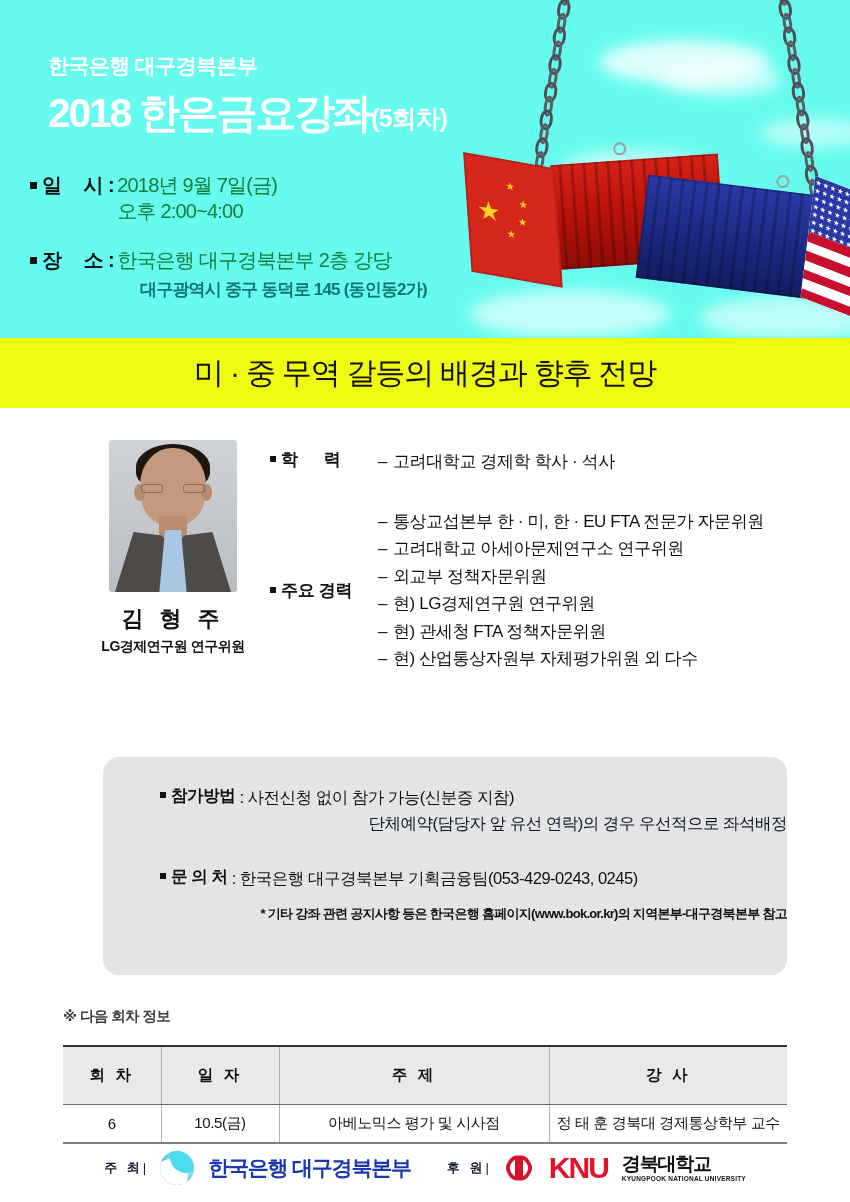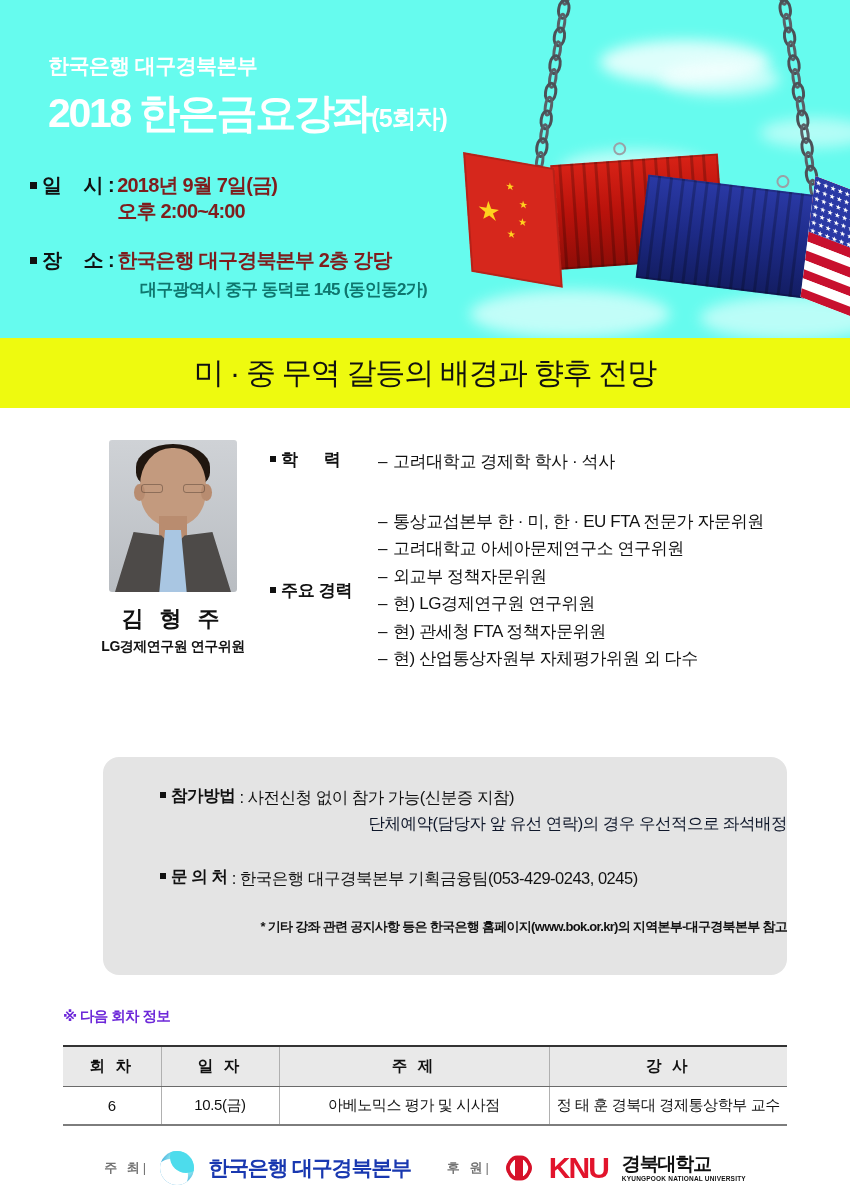--- a/index.html
+++ b/index.html
@@ -67,21 +67,21 @@
   .hero-sub{ color:#ffffff; font-size:21px; font-weight:700; letter-spacing:-.6px; }
   .hero-title{ color:#ffffff; font-size:41px; font-weight:800; letter-spacing:-2.3px; margin-top:6px; white-space:nowrap; }
   .hero-title .rnd{ font-size:25px; font-weight:700; letter-spacing:-1px; }
 
   .meta{ position:absolute; left:30px; top:172px; width:470px; }
   .mrow{ display:flex; align-items:flex-start; margin-bottom:4px; }
   .mrow.gap{ margin-top:22px; }
   .mlabel{ font-size:20px; font-weight:800; color:#111; letter-spacing:-.5px; white-space:nowrap; }
   .mlabel .sq{ display:inline-block; width:7px; height:7px; background:#111; vertical-align:3px; margin-right:5px; }
   .mlabel .sp{ display:inline-block; width:22px; }
-  .mval{ font-size:20px; font-weight:700; color:#7f1d1d; letter-spacing:-.8px; margin-left:3px; line-height:1.32; white-space:nowrap; }
+  .mval{ font-size:20px; font-weight:400; color:#15803d; letter-spacing:-.8px; margin-left:3px; line-height:1.32; white-space:nowrap; }
   .mval2{ font-size:17px; font-weight:700; color:#0f766e; letter-spacing:-.8px; margin-left:110px; margin-top:1px; white-space:nowrap; }
 
   
   .band{
     position:absolute; left:0; top:338px; width:850px; height:70px; background:#eefa0f;
     display:flex; align-items:center; justify-content:center;
   }
   .band h1{ font-size:30px; font-weight:400; letter-spacing:-1.2px; color:#111; }
 
   
@@ -122,42 +122,42 @@
     position:absolute; left:103px; top:757px; width:684px; height:218px;
     background:#e4e4e4; border-radius:16px;
   }
   .p-row{ display:flex; align-items:flex-start; }
   .p-inner{ padding:28px 0 0 57px;text-align:right; }
   .p-key{ font-size:16.5px; font-weight:800; letter-spacing:-.4px; white-space:nowrap; color:#111; }
   .p-key .sq{ display:inline-block; width:6px; height:6px; background:#111; vertical-align:3px; margin-right:5px; }
   .p-val{ font-size:16.5px; letter-spacing:-.5px; color:#111; margin-left:4px; line-height:1.55; white-space:nowrap; }
   .p-cont{ font-size:16.5px; letter-spacing:-.5px; color:#0f172a; margin-left:118px; line-height:1.55; white-space:nowrap; }
   .p-gap{ height:15px; }
-  .p-note{ font-size:13px; font-weight:700; letter-spacing:-.7px; color:#111; margin-top:26px; margin-left:4px; white-space:nowrap; }
-
-  
-  .nexthead{ position:absolute; left:63px; top:1007px; font-size:14.5px; font-weight:700; letter-spacing:-.6px; color:#6d28d9; }
+  .p-note{ font-size:13px; font-weight:700; letter-spacing:-.7px; color:#111; margin-top:13px; margin-left:4px; white-space:nowrap; }
+
+  
+  .nexthead{ position:absolute; left:63px; top:1007px; font-size:14.5px; font-weight:700; letter-spacing:-.6px; color:#404040; }
   .tbl{ position:absolute; left:63px; top:1045px; width:724px; border-collapse:collapse; }
   .tbl thead th{
     background:#e9e9e9; font-size:15.5px; font-weight:700; letter-spacing:3px; color:#111;
-    padding:9px 0; border-top:2.4px solid #333; border-bottom:1.4px solid #6a6a6a;
+    padding:18px 0; border-top:2.4px solid #333; border-bottom:1.4px solid #6a6a6a;
     border-left:1px solid #b0b0b0;
   }
   .tbl thead th:first-child{ border-left:none; }
   .tbl tbody td{
     font-size:15px; letter-spacing:-.4px; color:#111; text-align:center; padding:9px 0;
     border-bottom:2.2px solid #7d7d7d; border-left:1px solid #b0b0b0;
   }
   .tbl tbody td:first-child{ border-left:none; }
   .col-no{ width:98px; } .col-date{ width:118px; } .col-topic{ width:270px; }
 
   
   .footer{ position:absolute; left:0; top:1143px; width:850px; height:50px; display:flex;
            align-items:center; justify-content:center; gap:14px; }
-  .f-lab{ font-size:13px; font-weight:700; letter-spacing:3px; color:#737373; }
+  .f-lab{ font-size:13px; font-weight:700; letter-spacing:3px; color:#0f172a; }
   .f-lab .bar{ letter-spacing:0; font-weight:400; }
   .bok-mark{ width:34px; height:34px; border-radius:50%;
     background:radial-gradient(circle at 62% 38%,#bdf3f8 0%,#8fe6f0 40%,#2f9fd6 78%,#1a6fb5 100%);
     position:relative; overflow:hidden; }
   .bok-mark:after{ content:""; position:absolute; left:-6px; top:8px; width:34px; height:34px;
     border-radius:50%; background:#ffffff; }
   .bok-mark:before{ content:""; position:absolute; left:10px; top:-10px; width:32px; height:32px;
     border-radius:50%; background:#4ddcec; z-index:2; }
   .bok-name{ font-size:21px; font-weight:800; letter-spacing:-1.2px; color:#1938b0; }
   .knu-mark{ width:32px; height:32px; position:relative; }

